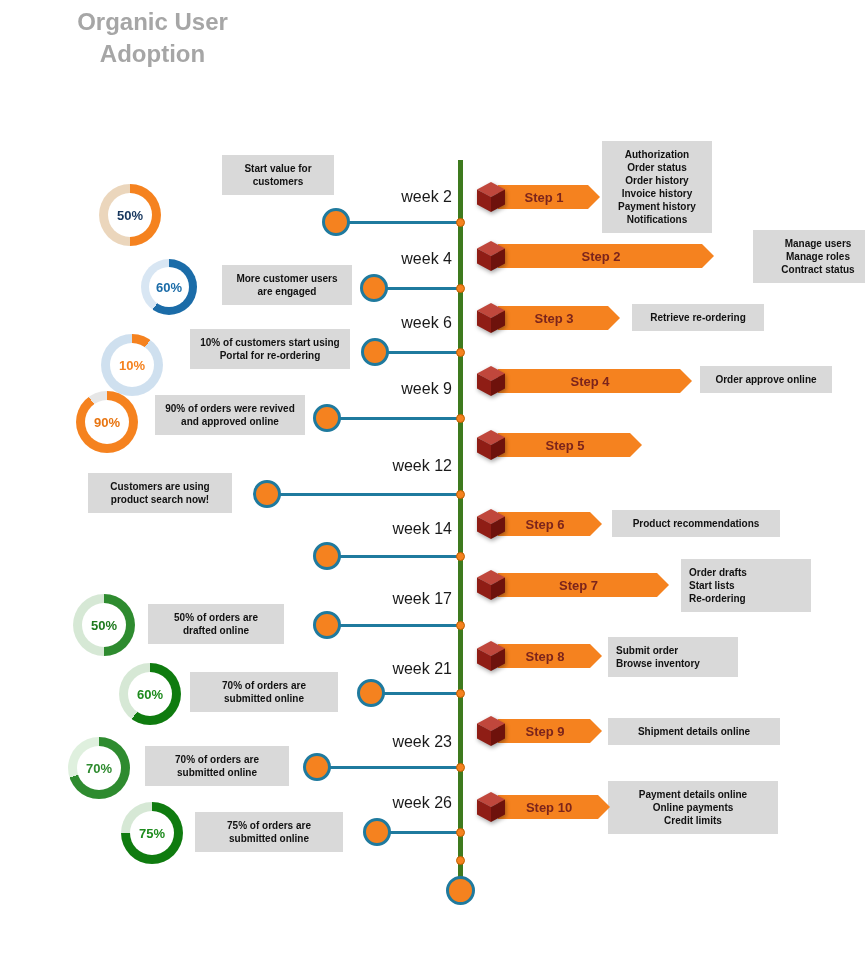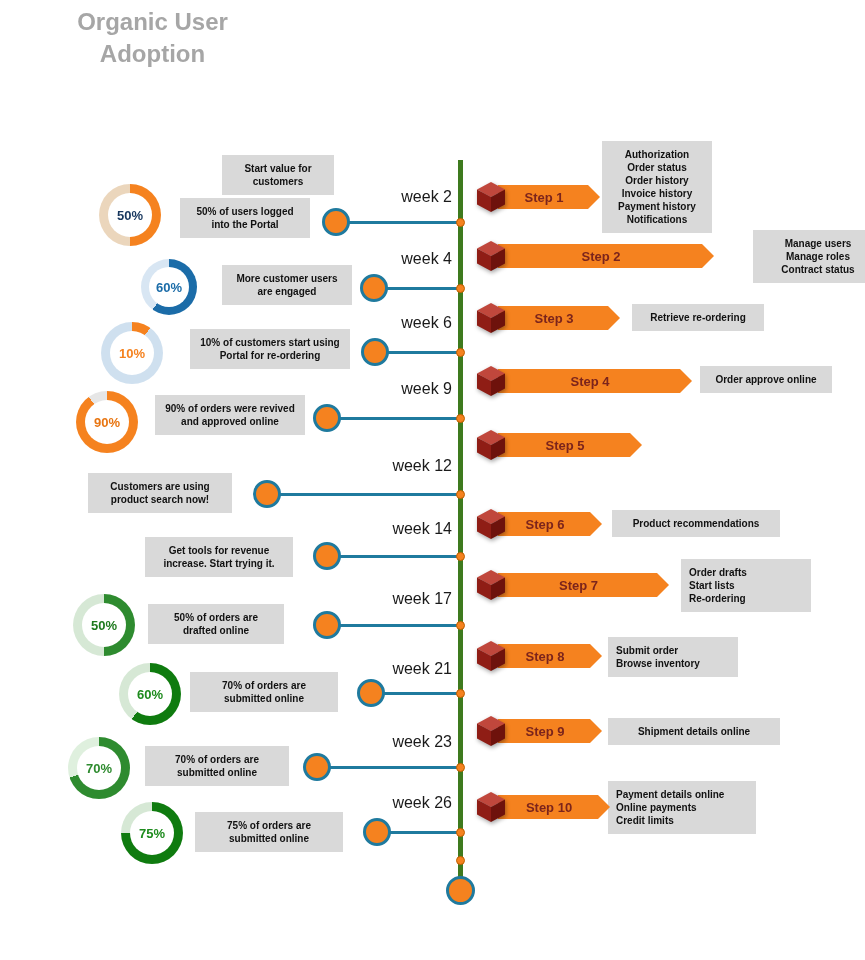--- a/index.html
+++ b/index.html
@@ -47,21 +47,21 @@
   .n-w21{left:190px;top:672px;width:148px}.n-w23{left:145px;top:746px;width:144px}
   .n-w26{left:195px;top:812px;width:148px}
 
   
   .donut { position:absolute; width:62px; height:62px; border-radius:50%; z-index:2; }
   .donut-hole { position:absolute; inset:9px; background:#fff; border-radius:50%;
                 display:flex; align-items:center; justify-content:center; }
   .donut-label { font-size:13px; font-weight:bold; }
   .d-w2{left:99px;top:184px}.d-w4{left:141px;top:259px;width:56px;height:56px}
   .d-w4 .donut-hole{inset:8px}
-  .d-w6{left:101px;top:322px}.d-w9{left:76px;top:391px}.d-w17{left:73px;top:594px}
+  .d-w6{left:101px;top:334px}.d-w9{left:76px;top:391px}.d-w17{left:73px;top:594px}
   .d-w21{left:119px;top:663px}.d-w23{left:68px;top:737px}.d-w26{left:121px;top:802px}
 
   
   .cube { position:absolute; left:476px; width:30px; height:32px; z-index:5;
           filter:drop-shadow(1px 2px 2px rgba(0,0,0,.35)); }
   .cube-s1{top:181px}.cube-s2{top:240px}.cube-s3{top:302px}.cube-s4{top:365px}.cube-s5{top:429px}
   .cube-s6{top:508px}.cube-s7{top:569px}.cube-s8{top:640px}.cube-s9{top:715px}.cube-s10{top:791px}
 
   .arrow { position:absolute; left:498px; height:24px; background:#F5821F; z-index:4;
            display:flex; align-items:center; justify-content:center;
@@ -74,36 +74,35 @@
   .a-s10{top:795px;width:112px}
 
   .details { white-space:pre-line; }
   .dt-s1{left:602px;top:141px;width:110px}.dt-s2{left:753px;top:230px;width:130px}
   .dt-s3{left:632px;top:304px;width:132px}.dt-s4{left:700px;top:366px;width:132px}
   .dt-s5{left:668px;top:412px;width:122px;text-align:left}
   .dt-s6{left:612px;top:510px;width:168px}
   .dt-s7{left:681px;top:559px;width:130px;text-align:left}
   .dt-s8{left:608px;top:637px;width:130px;text-align:left}
   .dt-s9{left:608px;top:718px;width:172px}
-  .dt-s10{left:608px;top:781px;width:148px;text-align:left}
+  .dt-s10{left:608px;top:781px;width:170px;text-align:center}
 </style>
 </head>
 <body>
 
 <div class="canvas">
 
   <h1 class="title">Organic User Adoption</h1>
 
   <div class="timeline-line"></div>
 
   <div class="connector c-w2"></div>
   <div class="m-circle mc-w2"></div>
   <div class="week-label wl-w2">week 2</div>
   <div class="note n-w2a">Start value for customers</div>
-  <div class="note n-w2">50% of users logged into the Portal</div>
   <div class="donut d-w2" style="background: conic-gradient(rgb(245, 130, 31) 50%, rgb(235, 214, 188) 0deg);">
     <div class="donut-hole">
       <span class="donut-label" style="color: rgb(23, 55, 94);">50%</span>
     </div>
   </div>
 
   <div class="connector c-w4"></div>
   <div class="m-circle mc-w4"></div>
   <div class="week-label wl-w4">week 4</div>
   <div class="note n-w4">More customer users are engaged</div>
@@ -134,21 +133,20 @@
   </div>
 
   <div class="connector c-w12"></div>
   <div class="m-circle mc-w12"></div>
   <div class="week-label wl-w12">week 12</div>
   <div class="note n-w12">Customers are using product search now!</div>
 
   <div class="connector c-w14"></div>
   <div class="m-circle mc-w14"></div>
   <div class="week-label wl-w14">week 14</div>
-  <div class="note n-w14">Get tools for revenue increase. Start trying it.</div>
 
   <div class="connector c-w17"></div>
   <div class="m-circle mc-w17"></div>
   <div class="week-label wl-w17">week 17</div>
   <div class="note n-w17">50% of orders are drafted online</div>
   <div class="donut d-w17" style="background: conic-gradient(rgb(46, 139, 47) 50%, rgb(214, 232, 213) 0deg);">
     <div class="donut-hole">
       <span class="donut-label" style="color: rgb(30, 122, 30);">50%</span>
     </div>
   </div>

